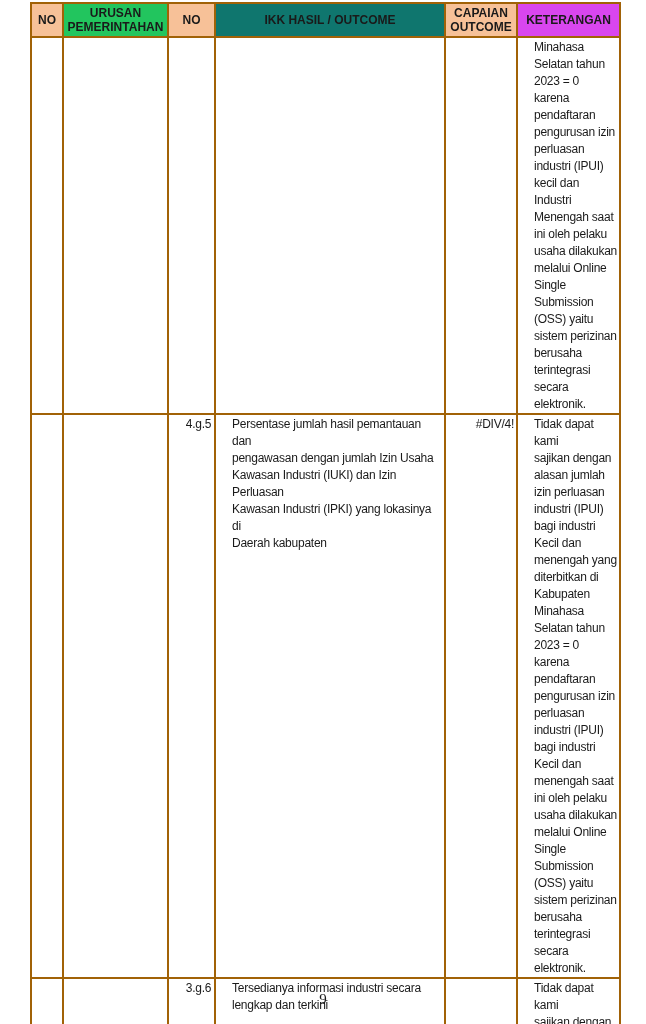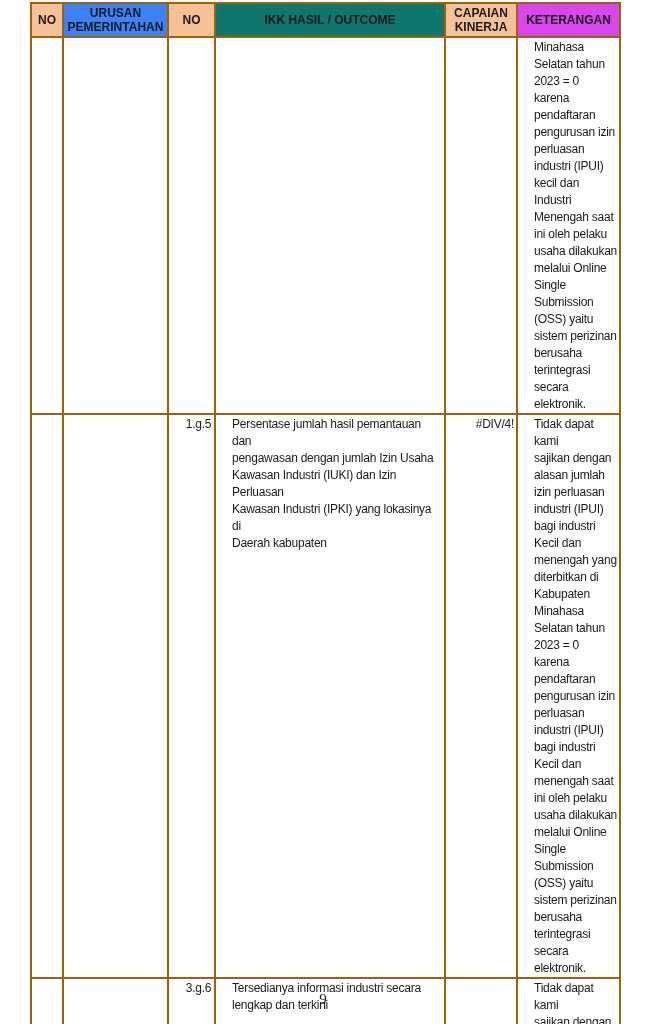--- a/index.html
+++ b/index.html
@@ -70,26 +70,26 @@
     <col style="width:32px">
     <col style="width:105px">
     <col style="width:47px">
     <col style="width:230px">
     <col style="width:72px">
     <col style="width:103px">
   </colgroup>
   <thead>
     <tr class="head-row">
       <th class="hdr" style="background: rgb(247, 193, 152);">NO</th>
-      <th class="hdr" style="background: #3b82f6;">URUSAN
+      <th class="hdr" style="background: #22c55e;">URUSAN
 PEMERINTAHAN</th>
       <th class="hdr" style="background: rgb(247, 193, 152);">NO</th>
       <th class="hdr" style="background: #0f766e;">IKK HASIL / OUTCOME</th>
       <th class="hdr" style="background: rgb(247, 193, 152);">CAPAIAN
-KINERJA</th>
+OUTCOME</th>
       <th class="hdr" style="background: #d946ef;">KETERANGAN</th>
     </tr>
   </thead>
   <tbody>
     <tr class="row-cont">
       <td class="c-no"></td>
       <td></td>
       <td class="c-no"></td>
       <td></td>
       <td class="c-cap"></td>
@@ -110,21 +110,21 @@
 (OSS) yaitu
 sistem perizinan
 berusaha
 terintegrasi
 secara
 elektronik.</td>
     </tr>
     <tr class="row-3g5">
       <td class="c-no"></td>
       <td></td>
-      <td class="c-no">1.g.5</td>
+      <td class="c-no">4.g.5</td>
       <td>Persentase jumlah hasil pemantauan dan
 pengawasan dengan jumlah Izin Usaha
 Kawasan Industri (IUKI) dan Izin Perluasan
 Kawasan Industri (IPKI) yang lokasinya di
 Daerah kabupaten</td>
       <td class="c-cap">#DIV/4!</td>
       <td class="c-ket">Tidak dapat kami
 sajikan dengan
 alasan jumlah
 izin perluasan

